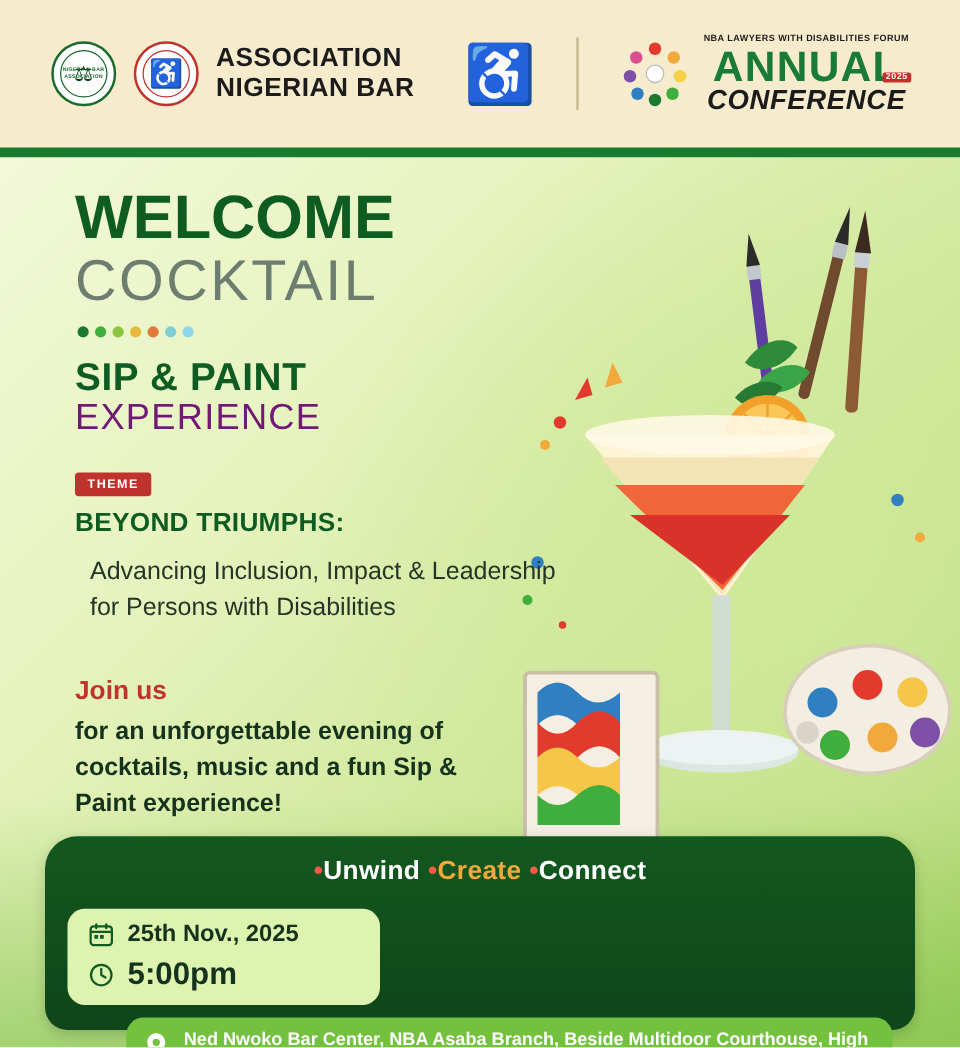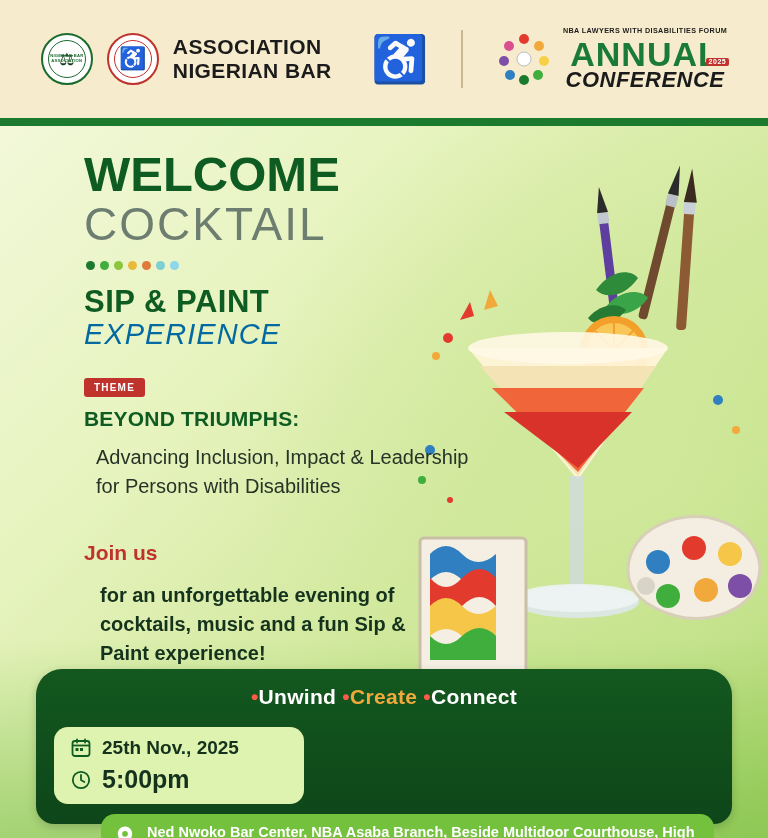--- a/index.html
+++ b/index.html
@@ -180,21 +180,21 @@
     content: "";
     position: absolute;
     left: 0; bottom: 0;
     width: 768px; height: 200px;
     background: linear-gradient(180deg, rgba(150,205,90,0) 0%, rgba(120,190,70,.55) 100%);
   }
 
   
   .content {
     position: absolute;
-    left: 84px;
+    left: 60px;
     top: 150px;
     width: 420px;
     z-index: 6;
   }
   .welcome {
     font-size: 49px;
     font-weight: bold;
     color: #0f5c22;
     letter-spacing: 0px;
     line-height: 1;
@@ -222,25 +222,24 @@
     font-size: 31px;
     font-weight: bold;
     color: #0f5c22;
     letter-spacing: .5px;
     line-height: 1.05;
     margin: 0;
   }
   .experience {
     font-size: 29px;
     font-weight: 300;
-    color: #0369a1;
+    color: #701a75;
     letter-spacing: 1px;
     line-height: 1.05;
     margin: 0 0 28px 0;
-    font-style: italic;
   }
   .theme-badge {
     display: inline-block;
     background: #c0322c;
     color: #fff;
     font-size: 10px;
     font-weight: bold;
     letter-spacing: 1.2px;
     padding: 4px 10px;
     border-radius: 3px;
@@ -264,21 +263,21 @@
     font-size: 21px;
     font-weight: bold;
     color: #c0322c;
     margin: 40px 0 6px 0;
   }
   .join-body {
     font-size: 20px;
     font-weight: bold;
     color: #14321c;
     line-height: 1.45;
-    margin: 16px;
+    margin: 0;
     max-width: 340px;
   }
 
   
   .art {
     position: absolute;
     left: 400px;
     top: 150px;
     width: 368px;
     height: 560px;

